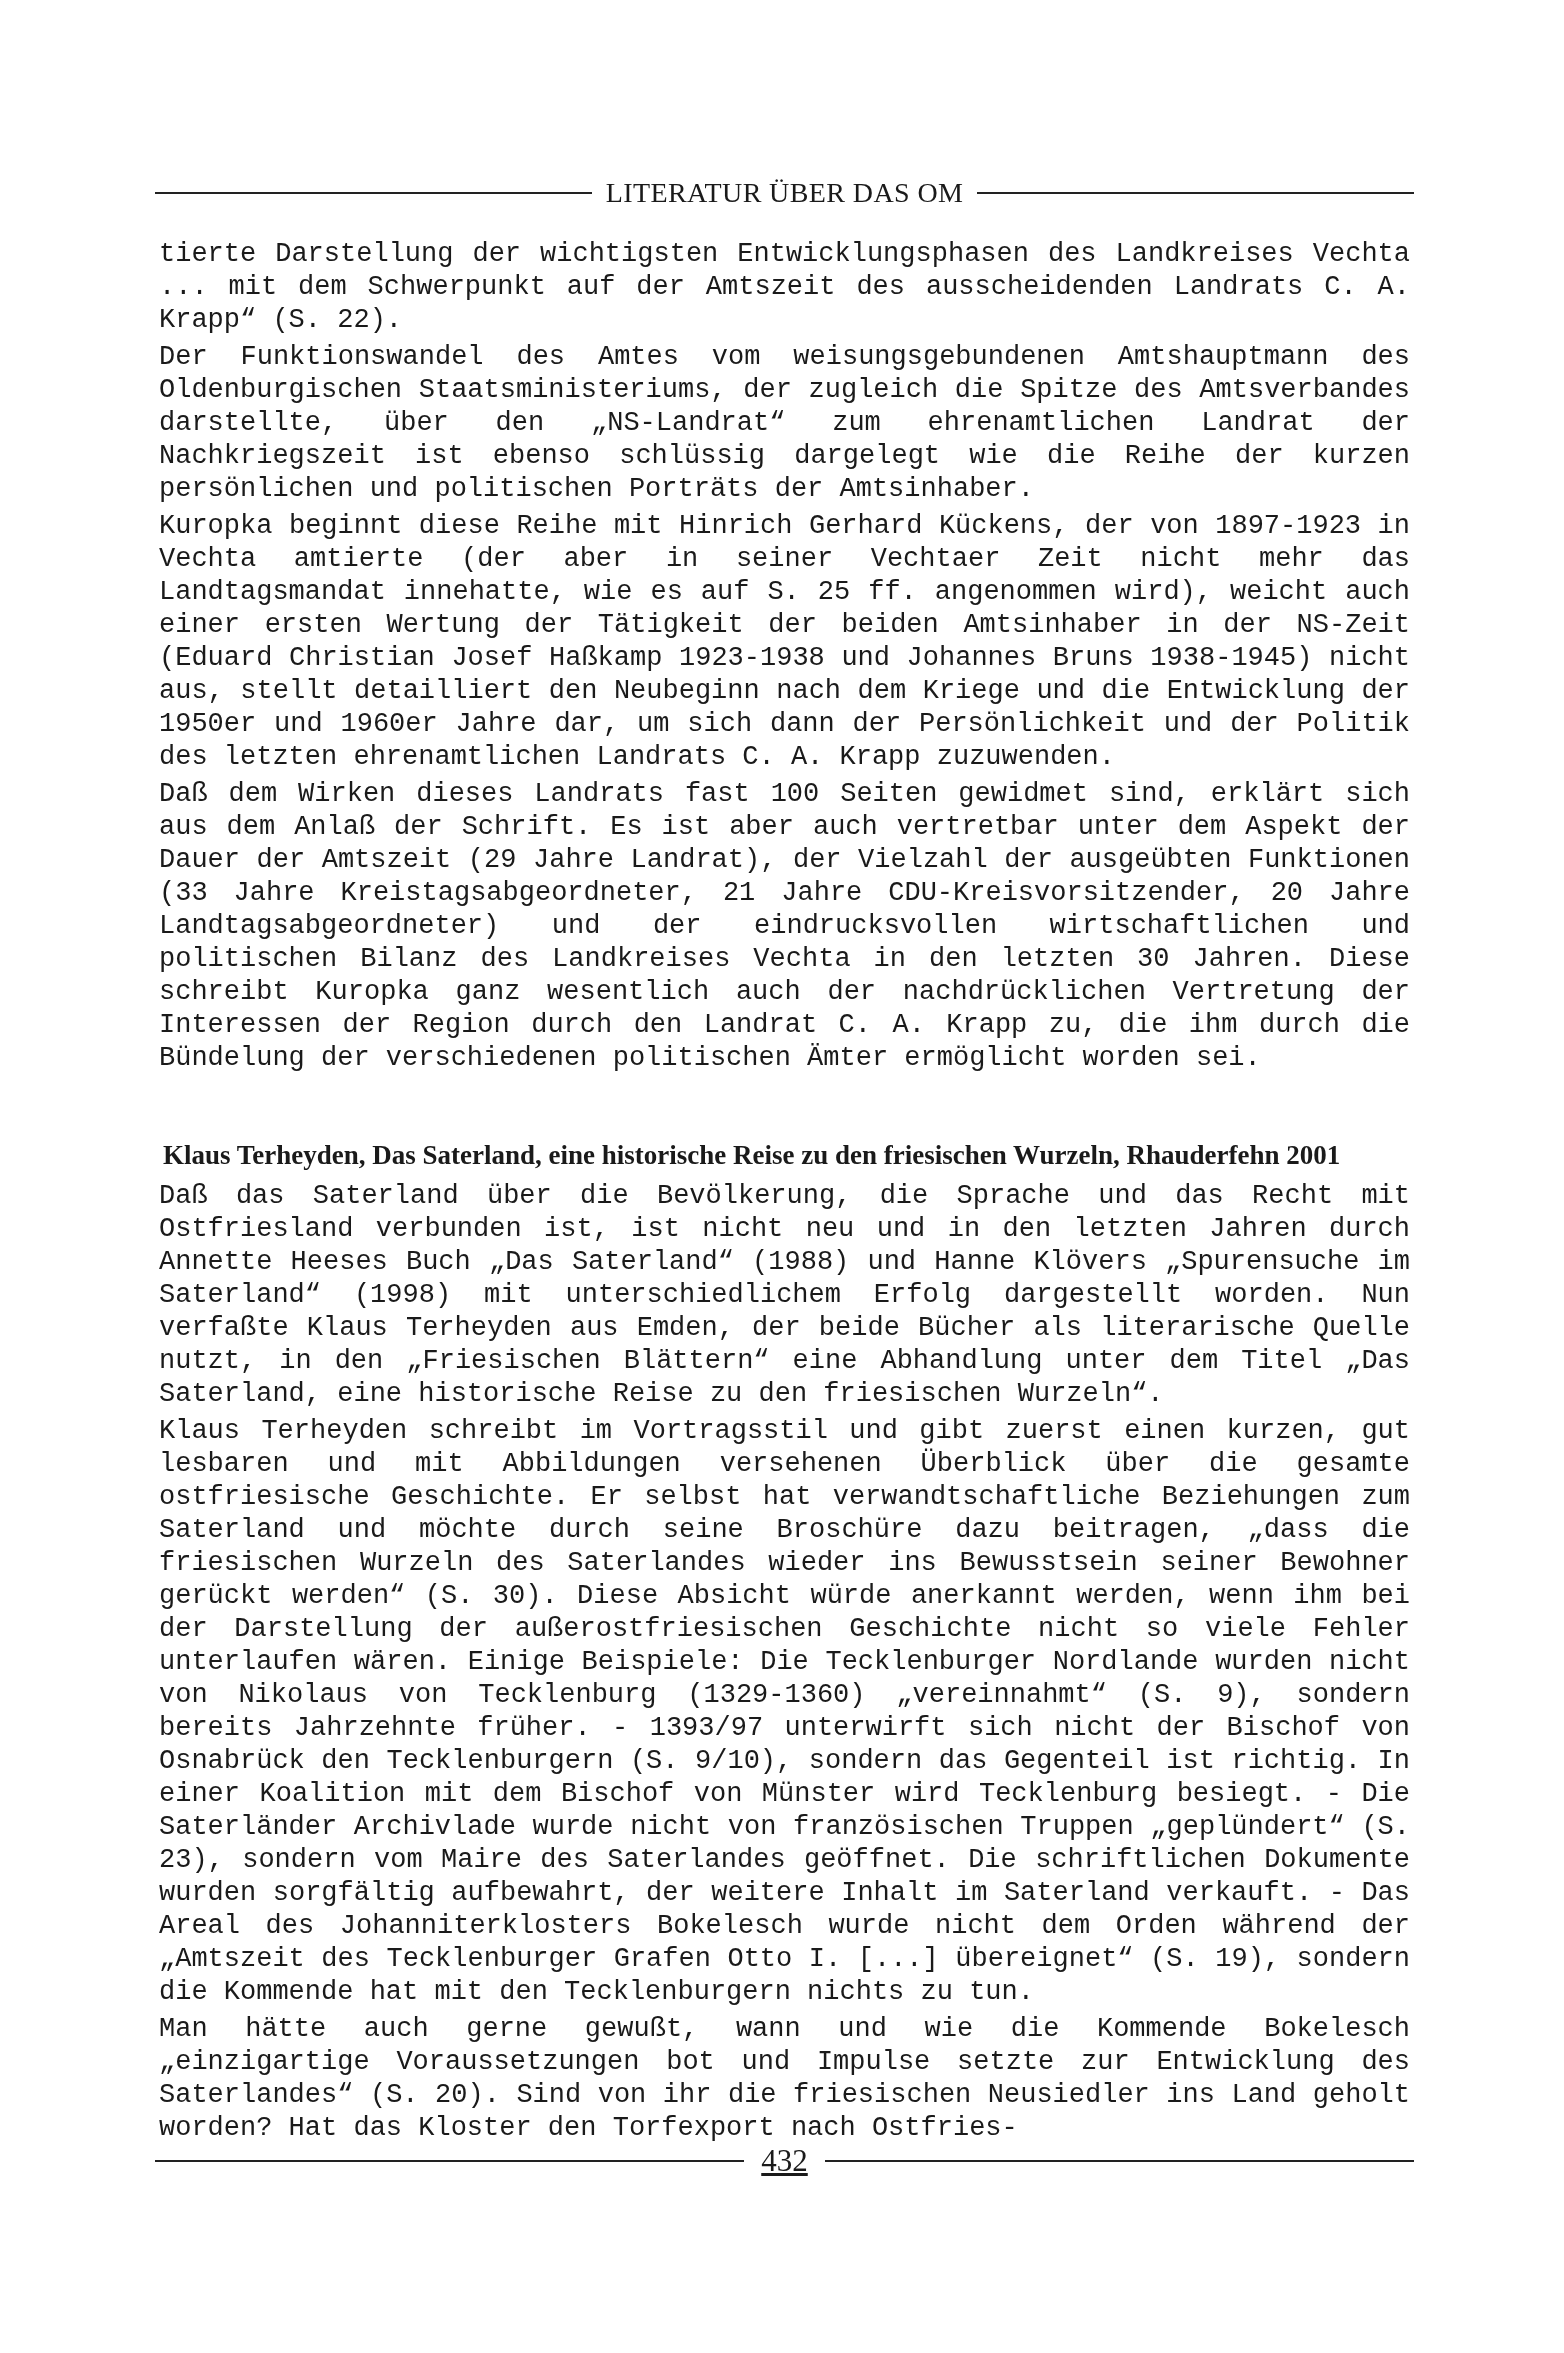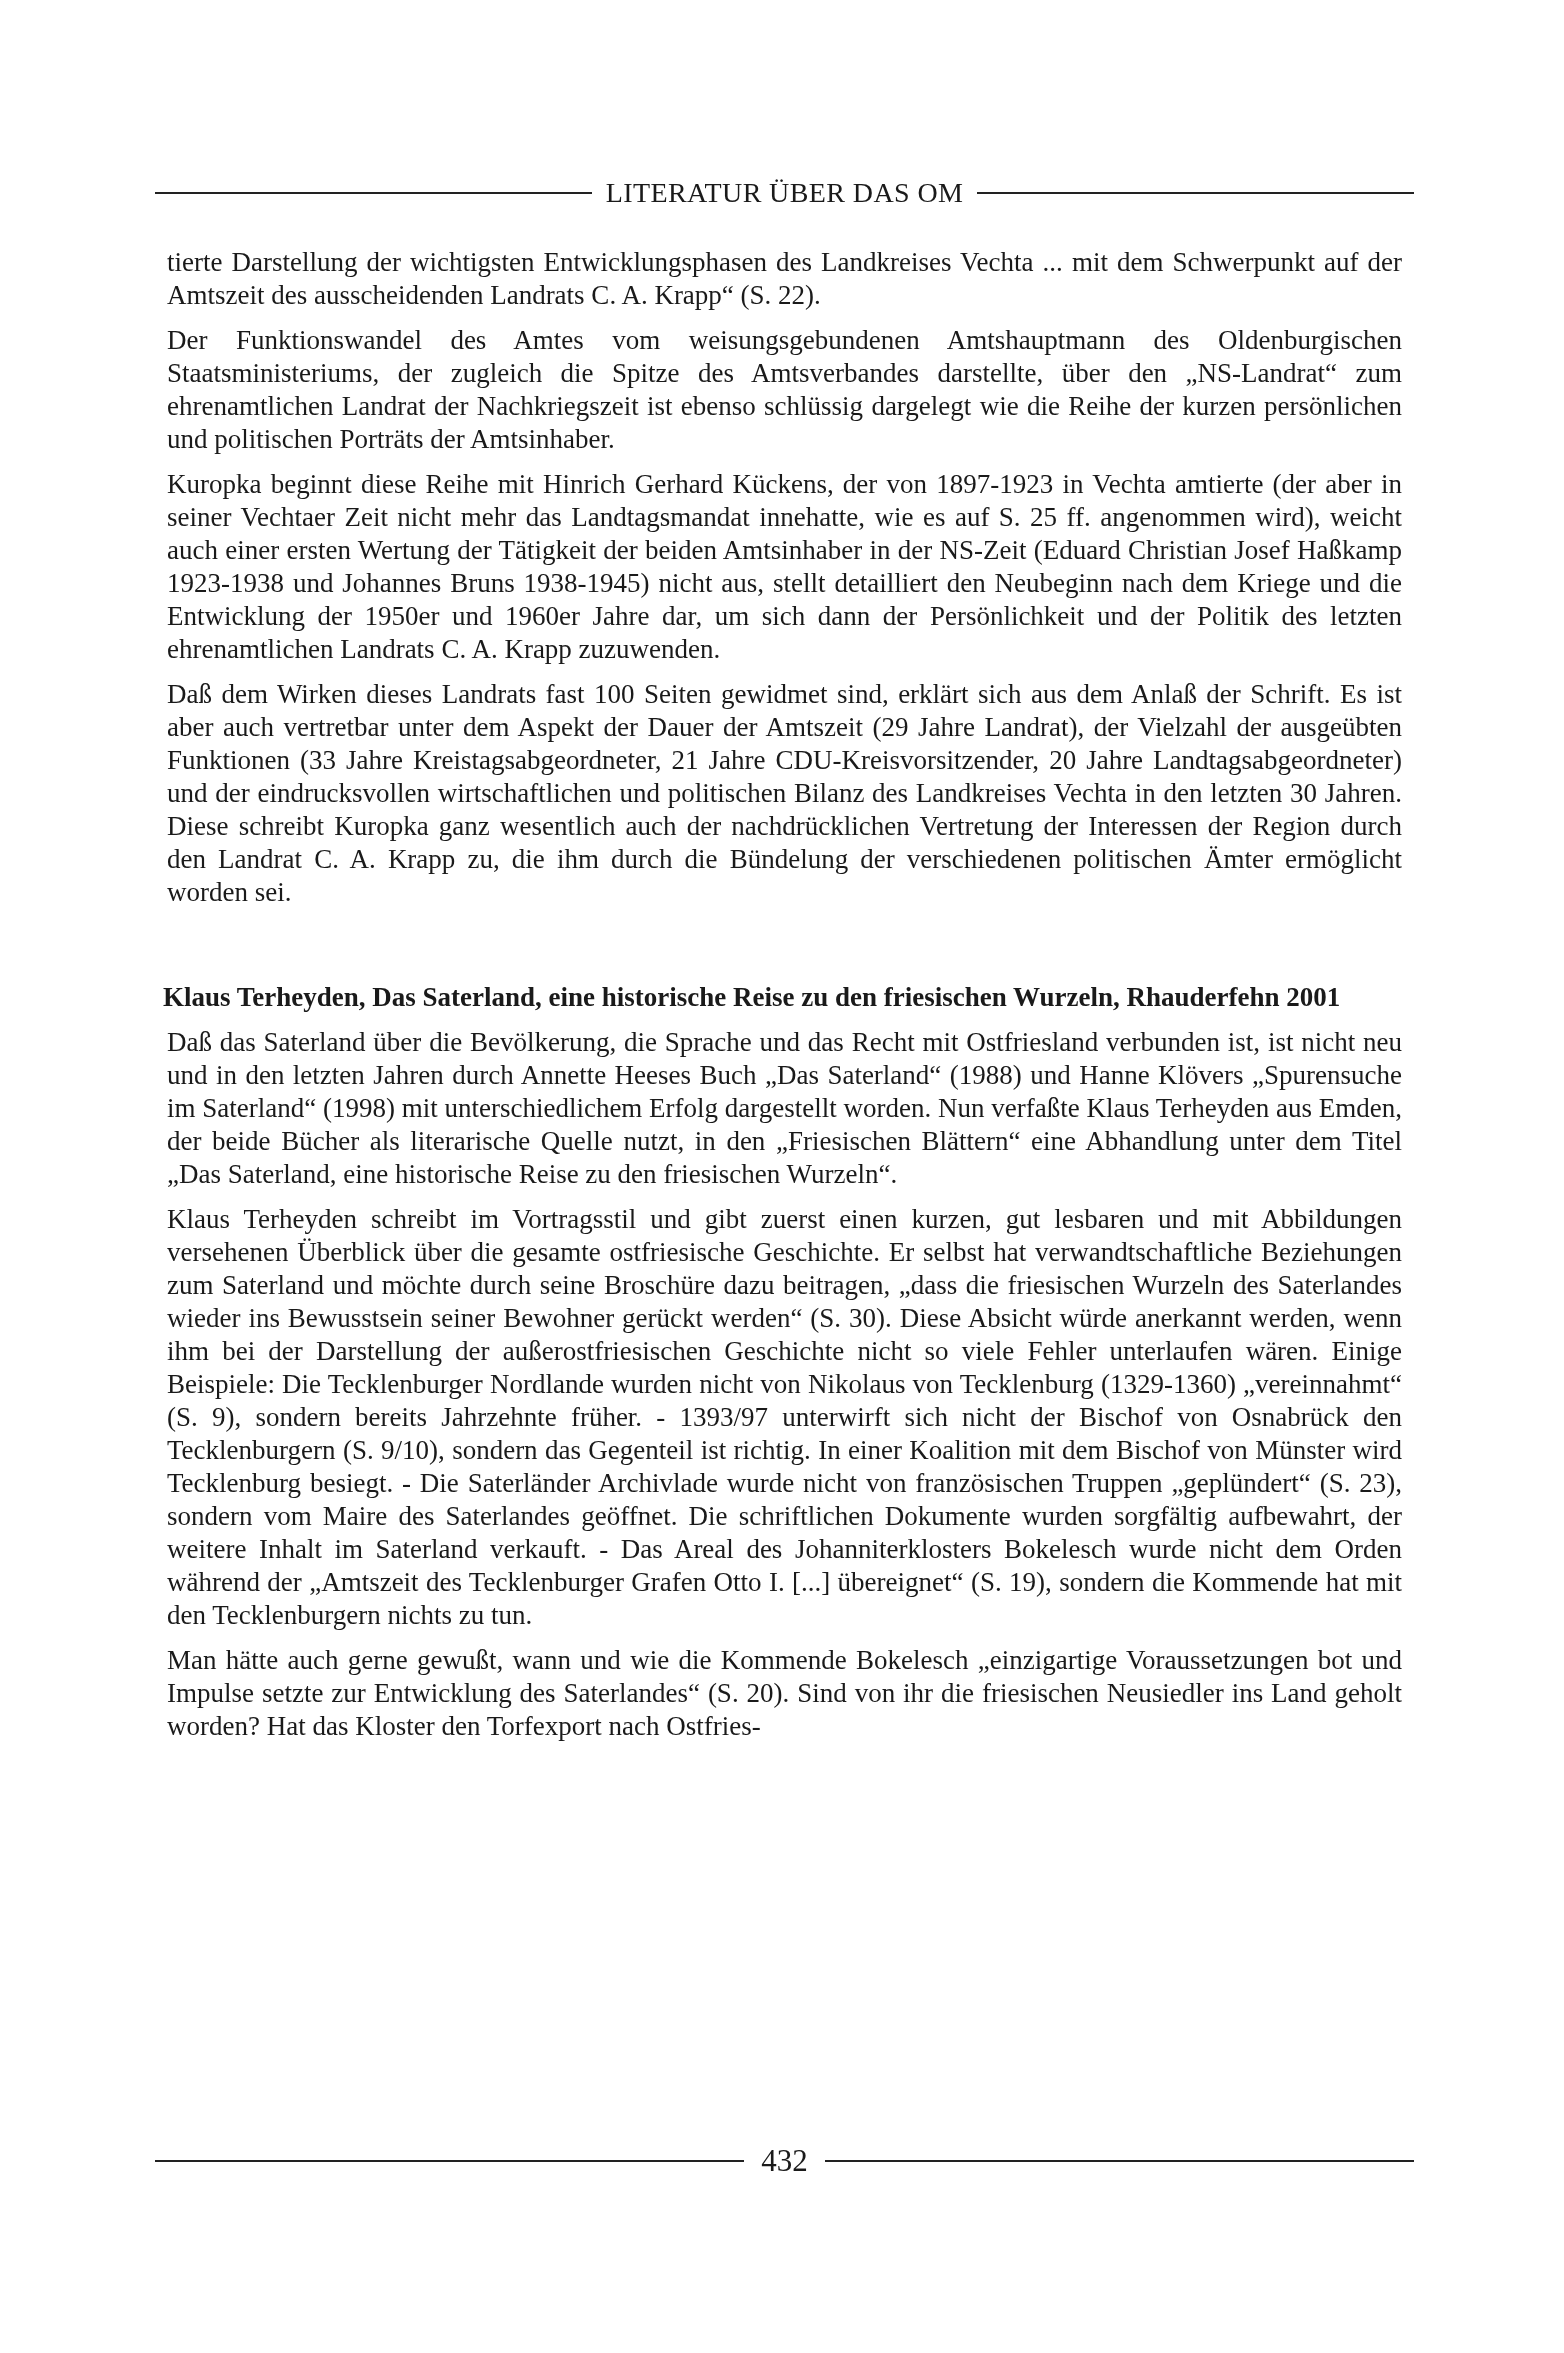--- a/index.html
+++ b/index.html
@@ -46,21 +46,22 @@
       position: absolute;
       top: 234px;
       left: 0;
       width: 1259px;
       font-size: 27px;
       line-height: 33px;
       text-align: justify;
       hyphens: manual;
     }
     .body-text p {
-      margin: 12px;
+      margin: 4px;
+      font-family: Liberation Mono, monospace;
     }
     .signature {
       text-align: right;
       margin: 0;
     }
     .spacer {
       height: 52px;
     }
     .review-heading {
       font-weight: bold;
@@ -68,20 +69,21 @@
       text-align: justify;
     }
     .folio {
       position: absolute;
       top: 2139px;
       left: 0;
       width: 1259px;
       height: 44px;
       display: flex;
       align-items: center;
+      text-decoration: underline;
     }
     .folio .number {
       font-size: 31px;
       padding: 0 17.5px;
       white-space: nowrap;
     }
   </style>
 </head>
 <body>
 

